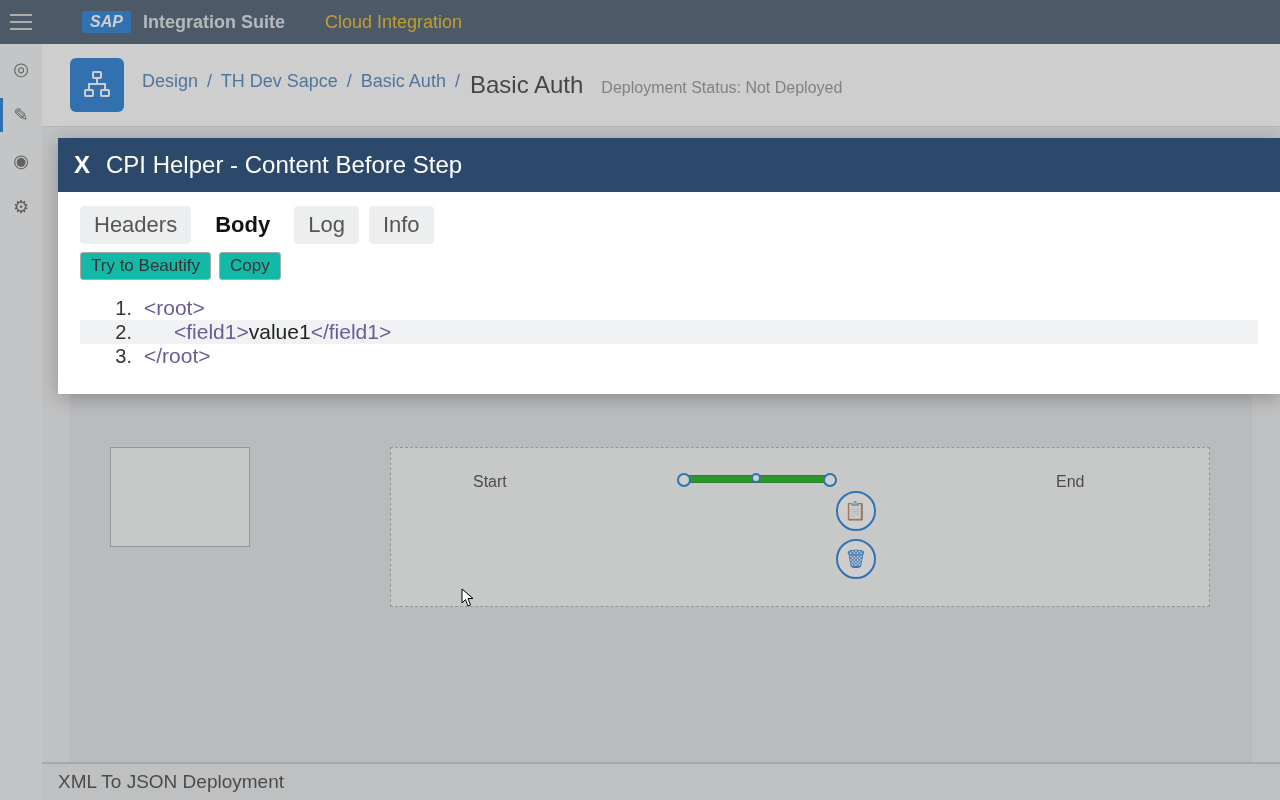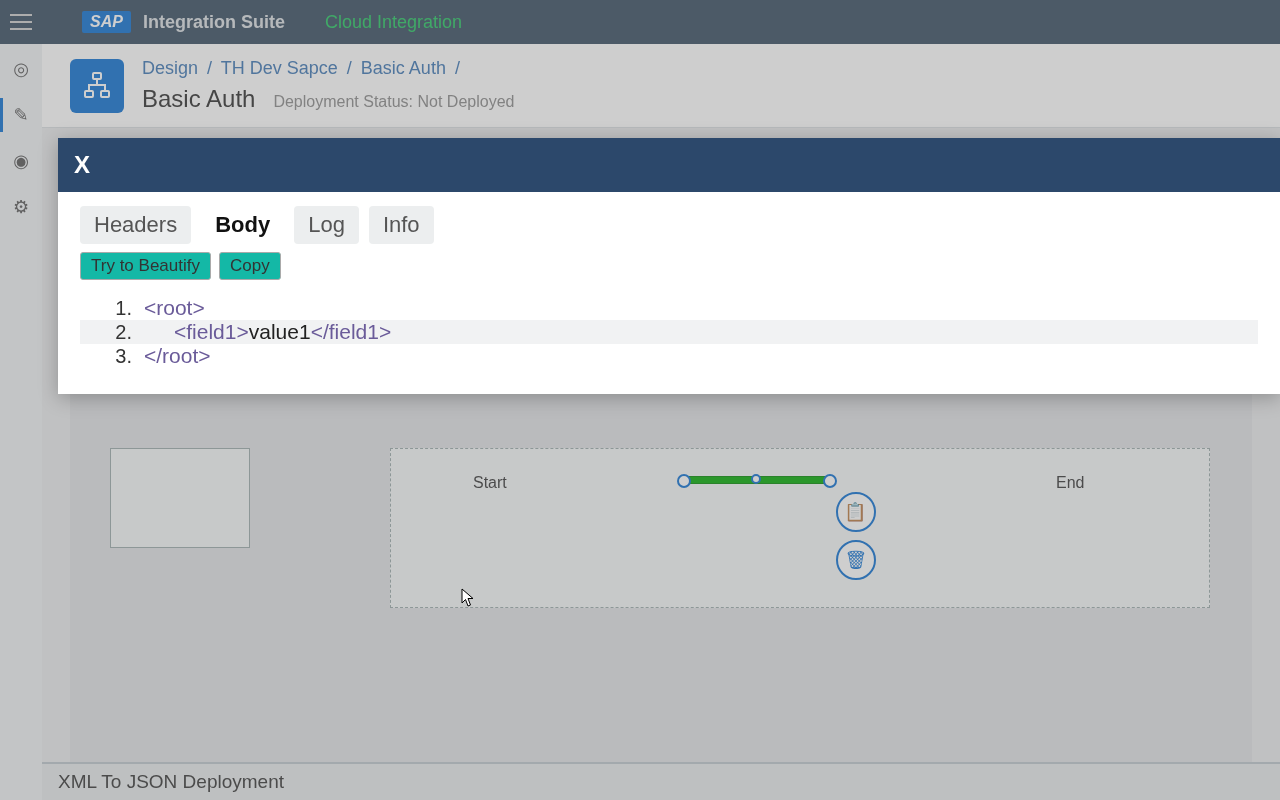--- a/index.html
+++ b/index.html
@@ -6,34 +6,34 @@
 body { width:1280px; height:800px; background:#ccc; overflow:hidden; position:relative; }
 
 .topbar { height:44px; background:#354a5f; display:flex; align-items:center; color:#fff; padding:16px 0; }
 .hamburger { width:42px; height:44px; display:flex; align-items:center; justify-content:center; cursor:pointer; }
 .hamburger div { width:22px; height:2px; background:#ccc; position:relative; }
 .hamburger div::before, .hamburger div::after { content:""; position:absolute; left:0; width:22px; height:2px; background:#ccc; }
 .hamburger div::before { top:-7px; }
 .hamburger div::after { top:7px; }
 .sap-logo { background:#0a6ed1; color:#fff; font-weight:bold; padding:2px 8px; font-size:16px; display:inline-block; margin-left:40px; font-style:italic; border-radius:2px; }
 .suite-name { color:#d9dee2; font-weight:bold; font-size:18px; margin-left:12px; }
-.sub-product { color:#22c55e; font-size:18px; margin-left:40px; }
+.sub-product { color:#eab308; font-size:18px; margin-left:40px; }
 
 .shell { display:flex; height:756px; }
 
 .leftnav { width:42px; background:#eef1f3; display:flex; flex-direction:column; align-items:center; padding-top:14px; gap:24px; }
 .leftnav div { width:22px; height:22px; display:flex; align-items:center; justify-content:center; color:#555; font-size:18px; cursor:pointer; }
 .leftnav .active { position:relative; }
 .leftnav .active::after { content:""; position:absolute; left:-10px; top:-6px; height:34px; width:3px; background:#0a6ed1; }
 
 .main { flex:1; background:#e9ebed; position:relative; }
 
 .header-card { background:#fff; padding:14px 24px 14px 28px; display:flex; align-items:center; gap:18px; border-bottom:1px solid #d9dee2; }
 .iflow-icon { width:54px; height:54px; background:#0a6ed1; border-radius:6px; display:flex; align-items:center; justify-content:center; }
-.breadcrumbs { display:flex; flex-direction:column; gap:6px; }
+.breadcrumbs { display:flex; gap:6px; }
 .crumbs { font-size:18px; color:#3b75b3; }
 .crumbs .sep { color:#3b75b3; margin:0 4px; }
 .title-row { display:flex; align-items:baseline; gap:18px; }
 .page-title { font-size:24px; color:#2b2b2b; }
 .deploy-status { font-size:16px; color:#888; }
 
 .canvas-area { position:relative; height:650px; background:#e0e2e5; margin:10px 28px 0 28px; }
 
 .sender-box { position:absolute; left:40px; top:332px; width:140px; height:60px; border:1px solid #9aa; background:#f5f7f8; }
 .sender-box.tall { top:310px; height:100px; }
@@ -154,20 +154,21 @@
 
 <div class="cursor-arrow">
   <svg viewBox="0 0 14 20">
       <path d="M1 1 L1 15 L4.5 11.5 L7 18 L9.5 17 L7 10.5 L12 10.5 Z" fill="#fff" stroke="#000" stroke-width="1"></path>
     </svg>
 </div>
 
 <div class="cpi-panel">
   <div class="cpi-titlebar">
     <span class="cpi-close">X</span>
+    <span class="cpi-title">CPI Helper - Content Before Step</span>
   </div>
 
   <div class="cpi-tabs">
     <span class="tab">Headers</span>
     <span class="tab active">Body</span>
     <span class="tab">Log</span>
     <span class="tab">Info</span>
   </div>
 
   <div class="body-tools">

